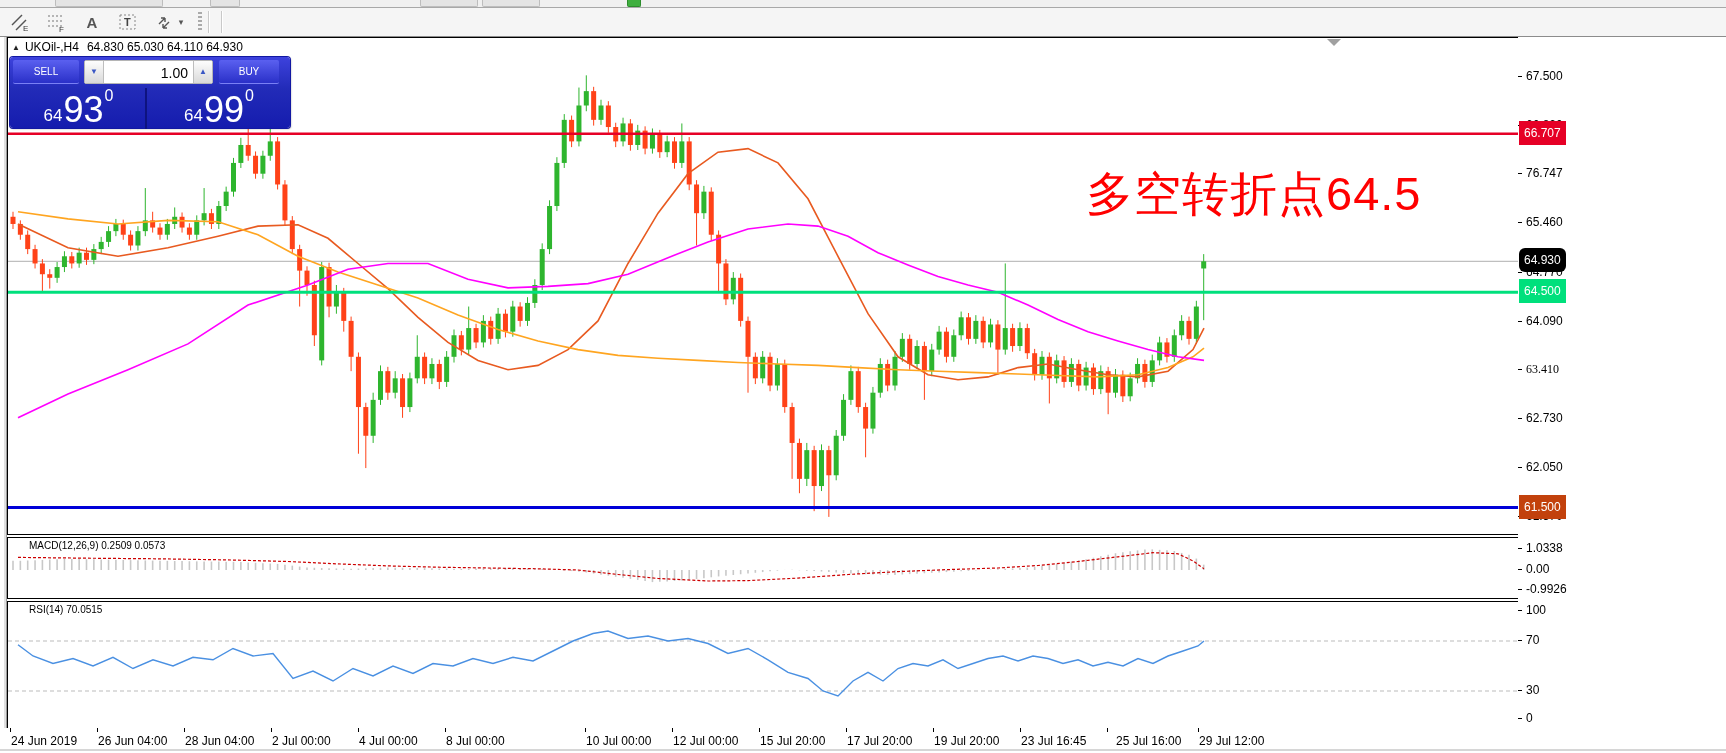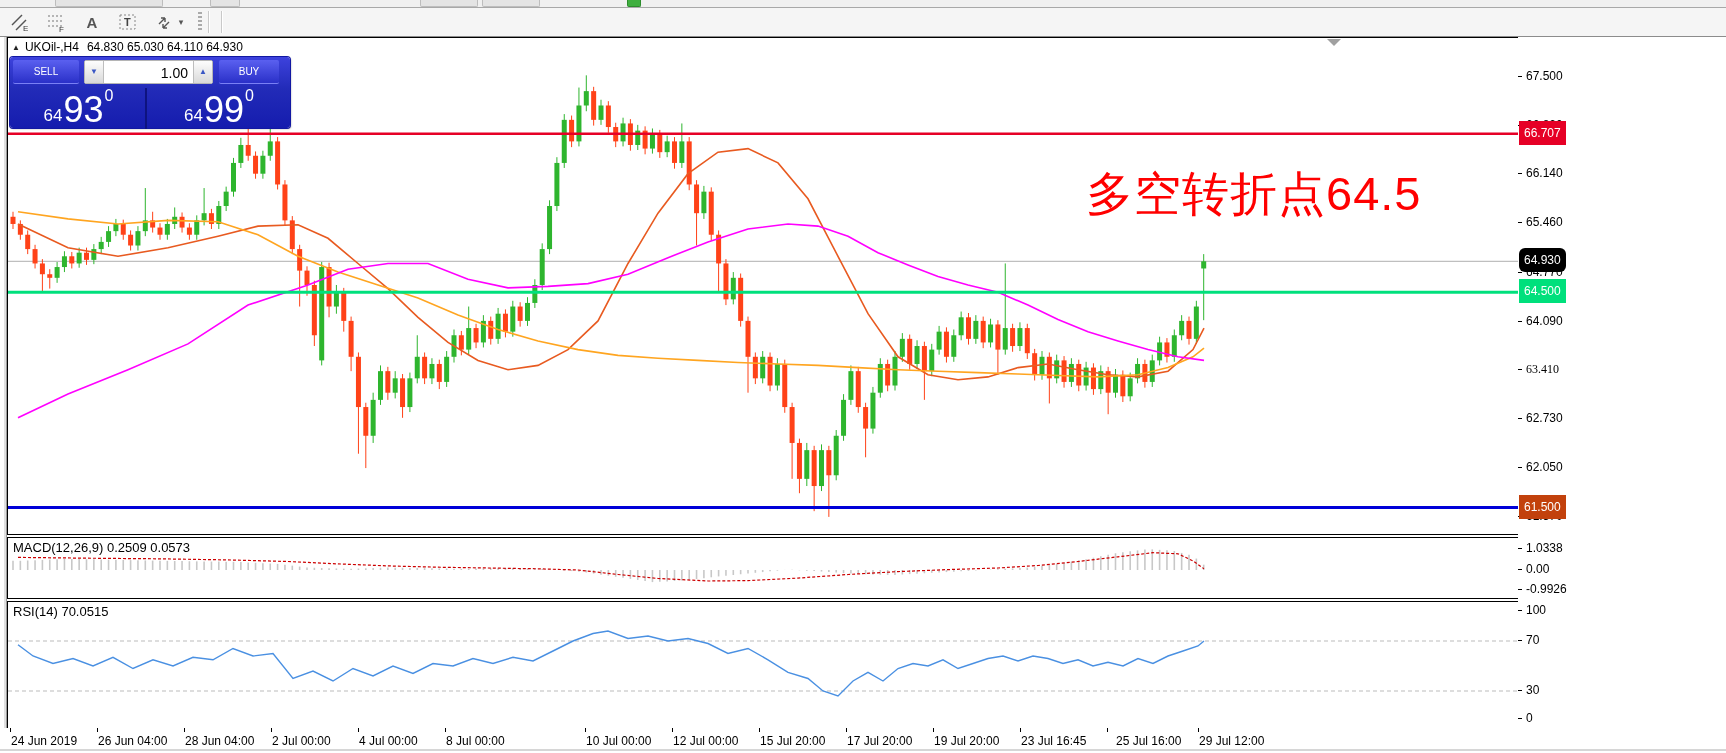--- a/index.html
+++ b/index.html
@@ -13,21 +13,21 @@
   .tb-sep{width:1px;height:22px;background:#c9c9c9;margin:0 6px;box-shadow:1px 0 0 #fff;}
   .grip{width:4px;height:20px;margin-left:8px;background:repeating-linear-gradient(#aaa 0 2px,#f5f5f5 2px 4px);}
   .tf-btn{min-width:26px;padding:3px 5px;margin:0 1px;font-size:12px;color:#555;text-align:center;border:1px solid transparent;border-radius:2px;cursor:default;}
   .tf-btn.active{background:#fcfcfc;border-color:#9a9a9a;color:#222;}
   .caret{font-size:9px;color:#555;margin-left:2px;}
   
   .panel{position:absolute;left:7px;width:1510px;background:#fff;border:1px solid #000;box-sizing:content-box;}
   #main-panel{top:37px;height:496px;}
   #macd-panel{top:537px;height:60px;}
   #rsi-panel{top:601px;height:126px;}
-  .panel-label{position:absolute;left:5px;top:2px;font-size:13px;color:#000;white-space:pre;z-index:5;}
+  .panel-label{position:absolute;left:21px;top:2px;font-size:10px;color:#000;white-space:pre;z-index:5;}
   #symbol-line{position:absolute;left:7px;top:40px;font-size:12px;color:#000;z-index:6;display:flex;align-items:center;}
   #symbol-line .tgl{font-size:8px;margin:0 5px;color:#222;}
   
   #axis-col{position:absolute;left:1518px;top:37px;width:208px;height:695px;background:#fff;}
   .ax-label{position:absolute;left:8px;font-size:12px;color:#000;transform:translateY(-50%);white-space:nowrap;}
   .ax-tick{position:absolute;left:0;width:4px;height:1px;background:#000;}
   .ax-badge{position:absolute;left:1px;height:16px;line-height:16px;padding:4px 5px;font-size:12px;color:#fff;transform:translateY(-50%);white-space:nowrap;}
   
   #time-axis{position:absolute;left:0;top:728px;width:1726px;height:25px;background:#fff;}
   .t-label{position:absolute;top:6px;font-size:12px;color:#000;white-space:nowrap;}
@@ -979,21 +979,21 @@
 </div>
 
 <div id="annotation" style="color: rgb(255, 0, 0);">多空转折点64.5</div>
 
 <div id="axis-col">
       <div class="ax-tick" style="top: 38.772px;"></div>
       <div class="ax-label" style="top: 38.772px;">67.500</div>
       <div class="ax-tick" style="top: 87.596px;"></div>
       <div class="ax-label" style="top: 87.596px;">66.820</div>
       <div class="ax-tick" style="top: 136.42px;"></div>
-      <div class="ax-label" style="top: 136.42px;">66.140</div>
+      <div class="ax-label" style="top: 136.42px;">76.747</div>
       <div class="ax-tick" style="top: 185.244px;"></div>
       <div class="ax-label" style="top: 185.244px;">65.460</div>
       <div class="ax-tick" style="top: 234.786px;"></div>
       <div class="ax-label" style="top: 234.786px;">64.770</div>
       <div class="ax-tick" style="top: 283.61px;"></div>
       <div class="ax-label" style="top: 283.61px;">64.090</div>
       <div class="ax-tick" style="top: 332.434px;"></div>
       <div class="ax-label" style="top: 332.434px; font-family: Liberation Serif, serif;">63.410</div>
       <div class="ax-tick" style="top: 381.258px;"></div>
       <div class="ax-label" style="top: 381.258px;">62.730</div>

